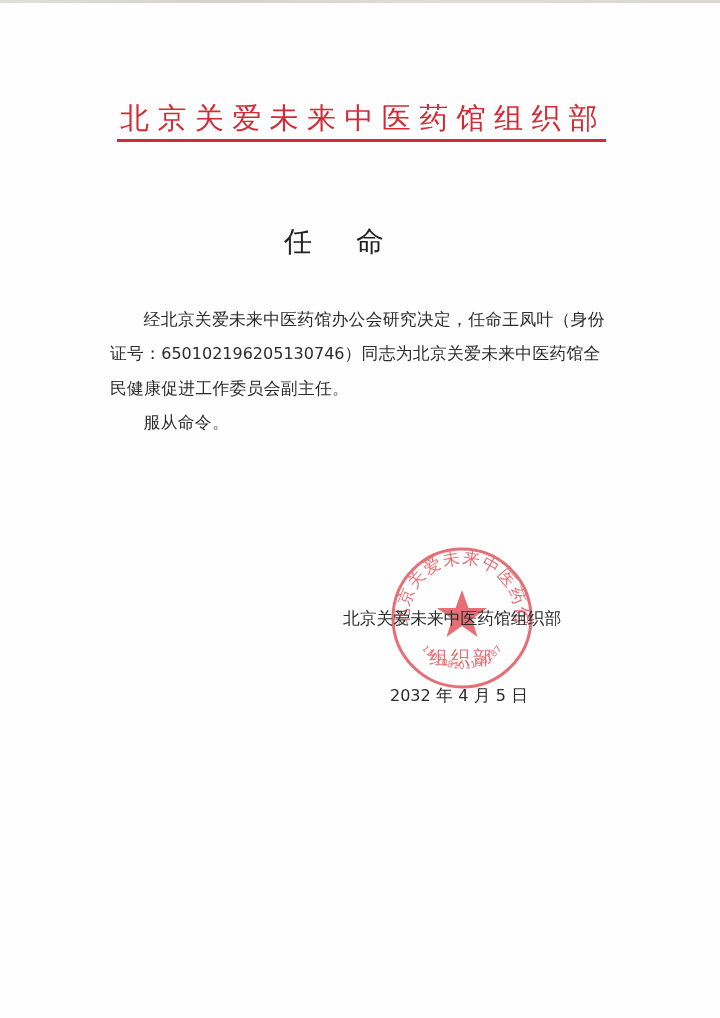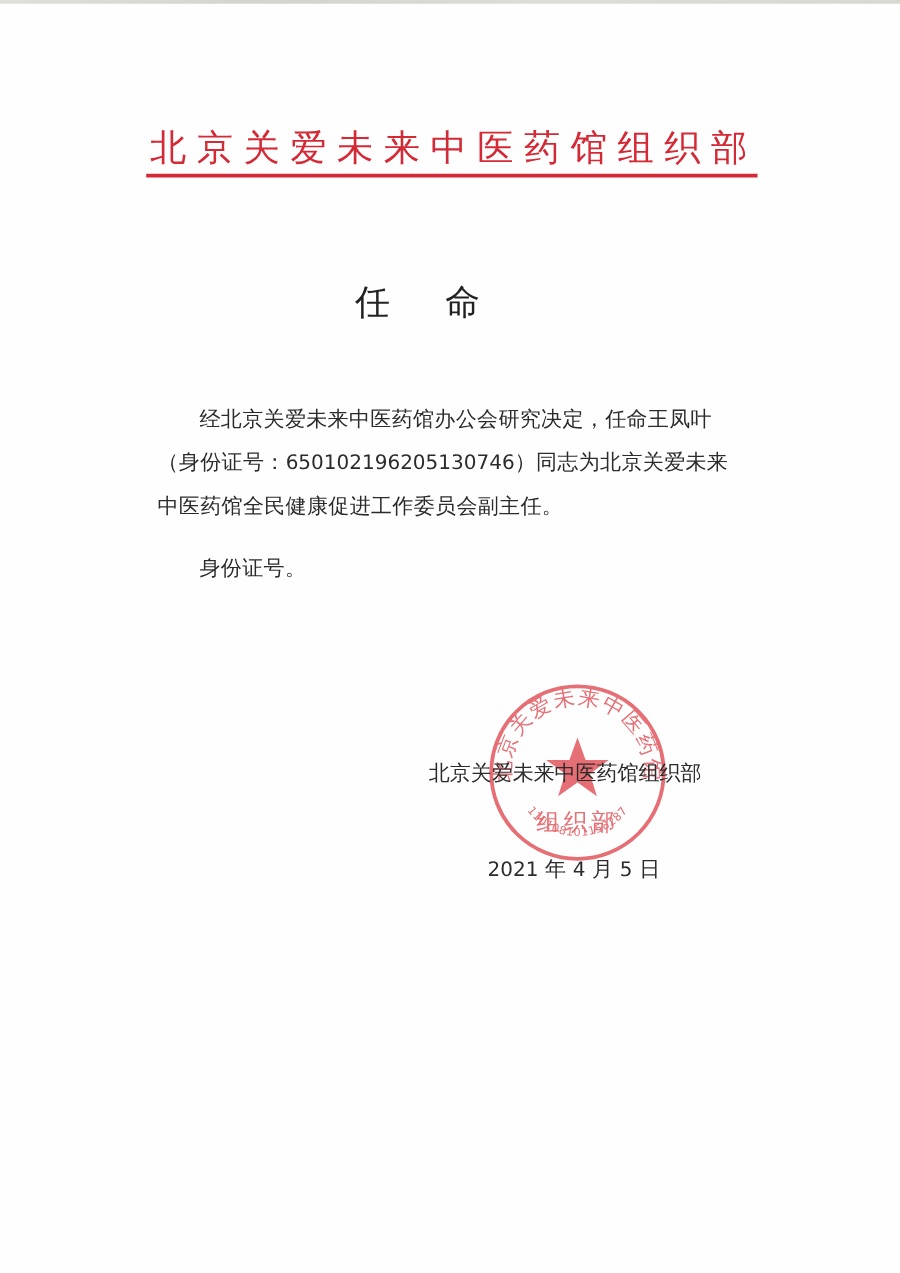--- a/index.html
+++ b/index.html
@@ -31,21 +31,21 @@
     font-family: "DejaVu Sans", "Liberation Sans", sans-serif;
     font-size: 28px; line-height: 40px; color: #222;
     letter-spacing: 0;
   }
   .doc-title span.gap { display: inline-block; width: 44px; }
   .body-text {
     position: absolute; left: 110px; top: 302px; width: 504px;
     font-size: 16.8px; line-height: 34px; color: #2b2b2b;
     font-family: "DejaVu Serif", "Liberation Serif", serif;
   }
-  .body-text p { margin: 16px; text-indent: 2em; letter-spacing: 0.3px; }
+  .body-text p { margin: 0; text-indent: 2em; letter-spacing: 0.3px; }
   .body-text .id-num { font-family: "DejaVu Sans", "Liberation Sans", sans-serif; font-size: 16px; letter-spacing: 0; }
   .signature {
     position: absolute; left: 343px; top: 605px; white-space: nowrap;
     font-size: 16.8px; line-height: 26px; color: #2b2b2b; z-index: 3;
   }
   .date {
     position: absolute; left: 390px; top: 682px; white-space: nowrap;
     font-size: 16.8px; line-height: 26px; color: #2b2b2b; z-index: 3;
   }
   .date .num { font-family: "DejaVu Sans", "Liberation Sans", sans-serif; font-size: 16px; }
@@ -61,34 +61,34 @@
 
 <div class="org-header">北京关爱未来中医药馆组织部</div>
 <div class="header-rule"></div>
 
 <div class="doc-title">
   <span>任</span><span class="gap"></span><span>命</span>
 </div>
 
 <div class="body-text">
   <p><span>经北京关爱未来中医药馆办公会研究决定，任命王凤叶（身份证号：</span><span class="id-num">650102196205130746</span><span>）同志为北京关爱未来中医药馆全民健康促进工作委员会副主任。</span></p>
-  <p>身份证号。</p>
+  <p>服从命令。</p>
 </div>
 
 <svg class="seal" viewBox="0 0 144 144" xmlns="http://www.w3.org/2000/svg">
   <defs>
     <path id="seal-arc" d="M 22 92 A 54 54 0 1 1 122 92"></path>
     <path id="seal-bottom-arc" d="M 30 100 A 50 50 0 0 0 114 100"></path>
   </defs>
   <circle cx="72" cy="72" r="69" fill="none" stroke="#e0474f" stroke-width="3"></circle>
   <text font-family="DejaVu Serif, serif" font-size="17" fill="#e0474f" letter-spacing="1.5">
     <textPath href="#seal-arc" startOffset="50%" text-anchor="middle">北京关爱未来中医药馆</textPath>
   </text>
   <polygon fill="#e0474f" points="72,44 78.5,62 97,62 82,73 87.5,91 72,80 56.5,91 62,73 47,62 65.5,62"></polygon>
   <text x="72" y="118" text-anchor="middle" font-family="DejaVu Serif, serif" font-size="19" fill="#e0474f" letter-spacing="3">组织部</text>
   <text font-family="DejaVu Sans, sans-serif" font-size="9" fill="#e0474f" letter-spacing="0.5">
     <textPath href="#seal-bottom-arc" startOffset="50%" text-anchor="middle">110108101158287</textPath>
   </text>
 </svg>
 
 <div class="signature">北京关爱未来中医药馆组织部</div>
 
-<div class="date"><span class="num">2021</span><span> 年 </span><span class="num">4</span><span> 月 </span><span class="num">5</span><span> 日</span></div>
+<div class="date"><span class="num">2032</span><span> 年 </span><span class="num">4</span><span> 月 </span><span class="num">5</span><span> 日</span></div>
 
 </body></html>

